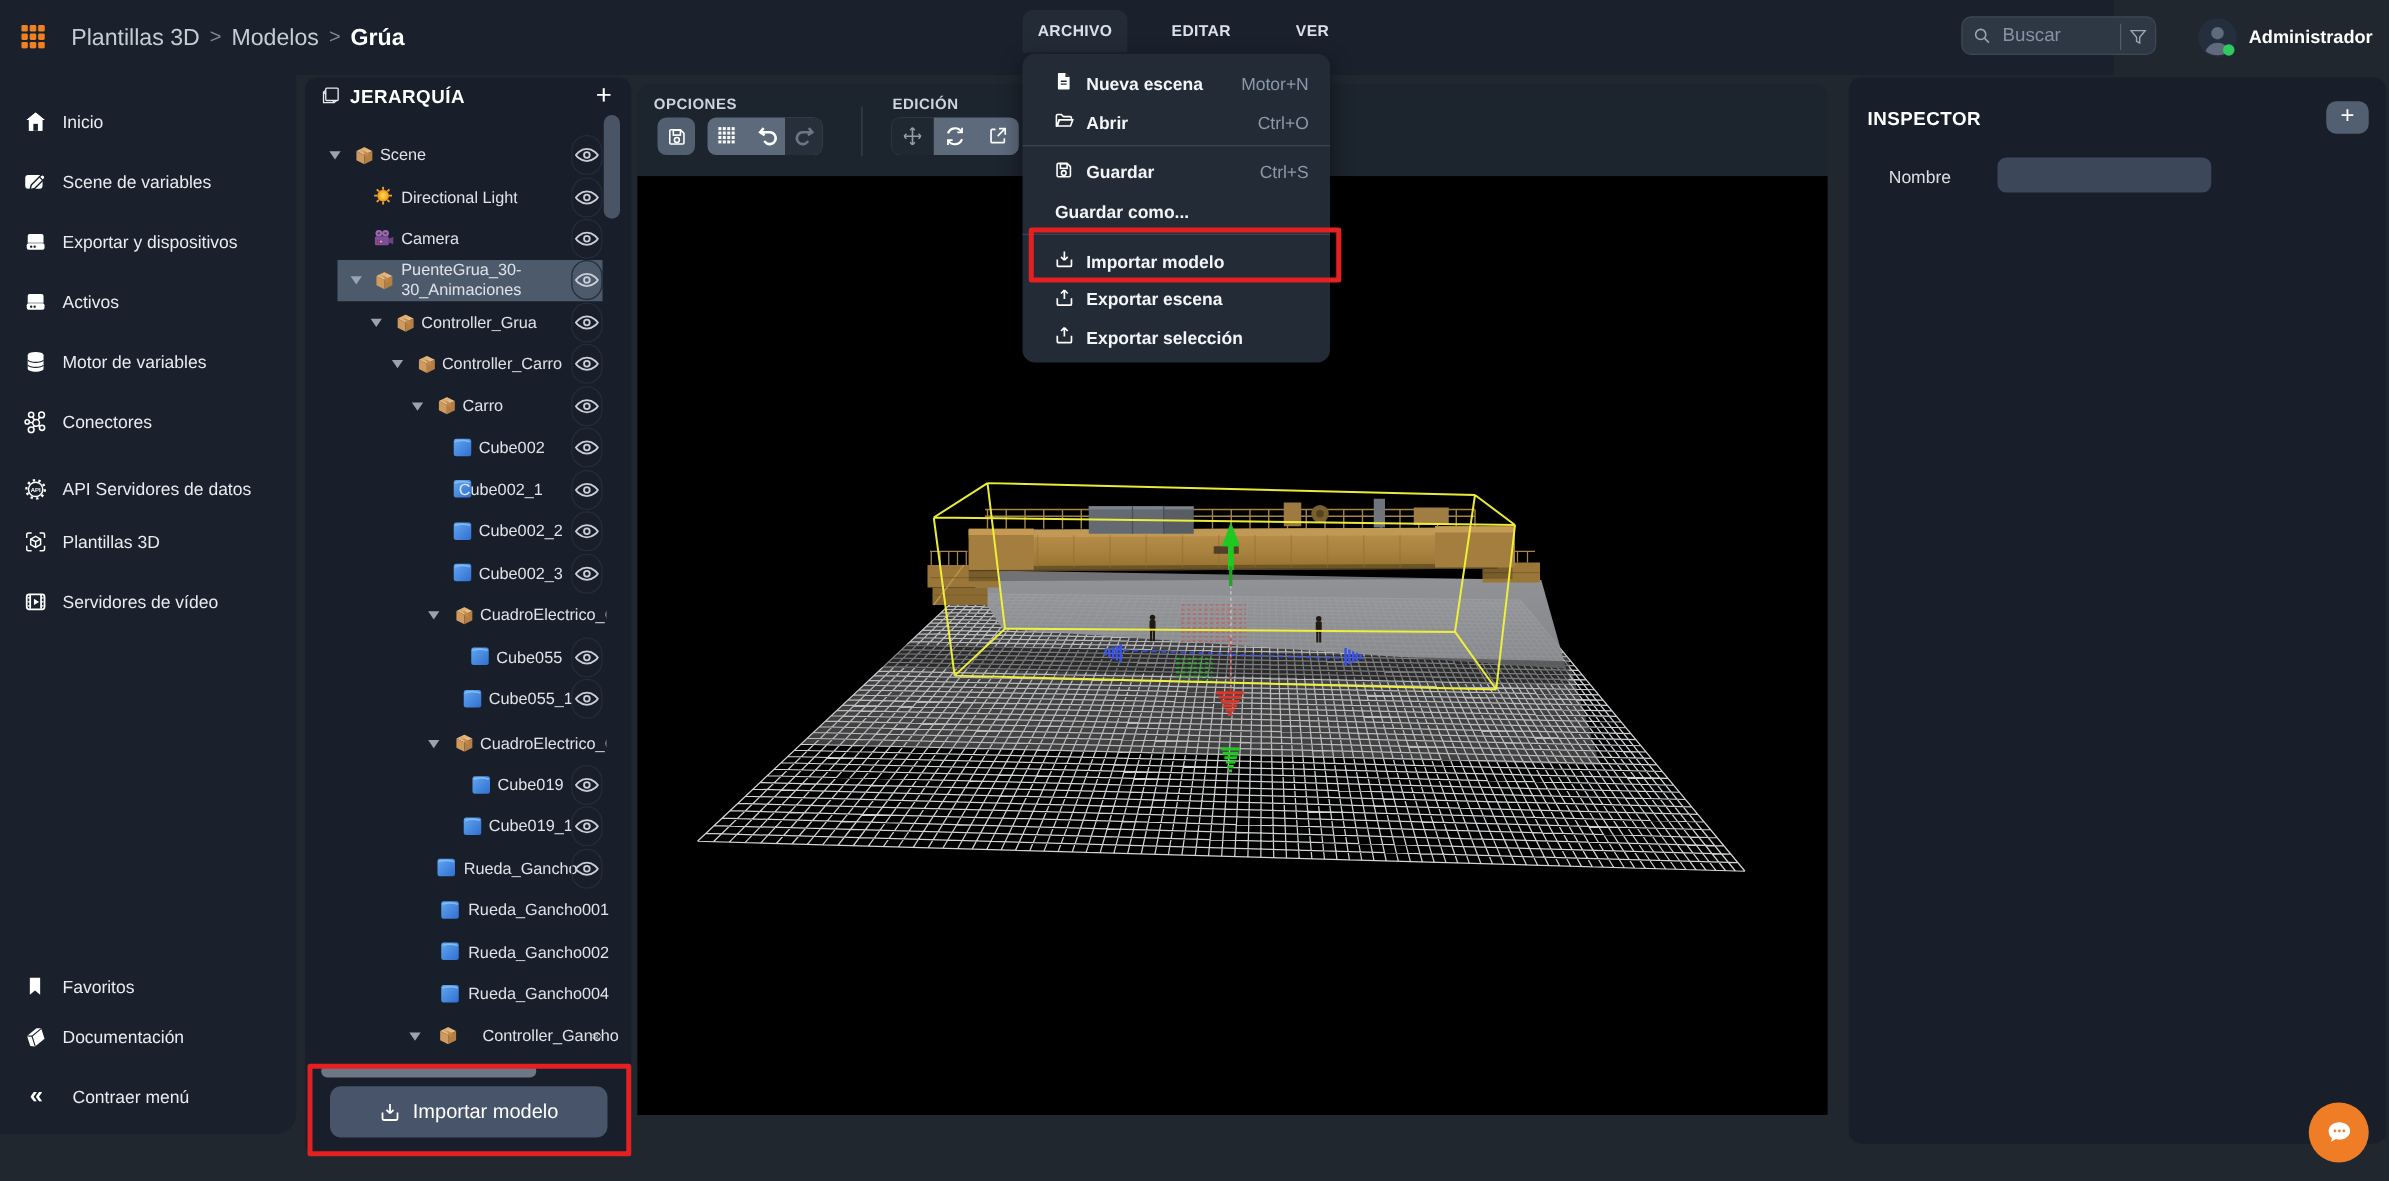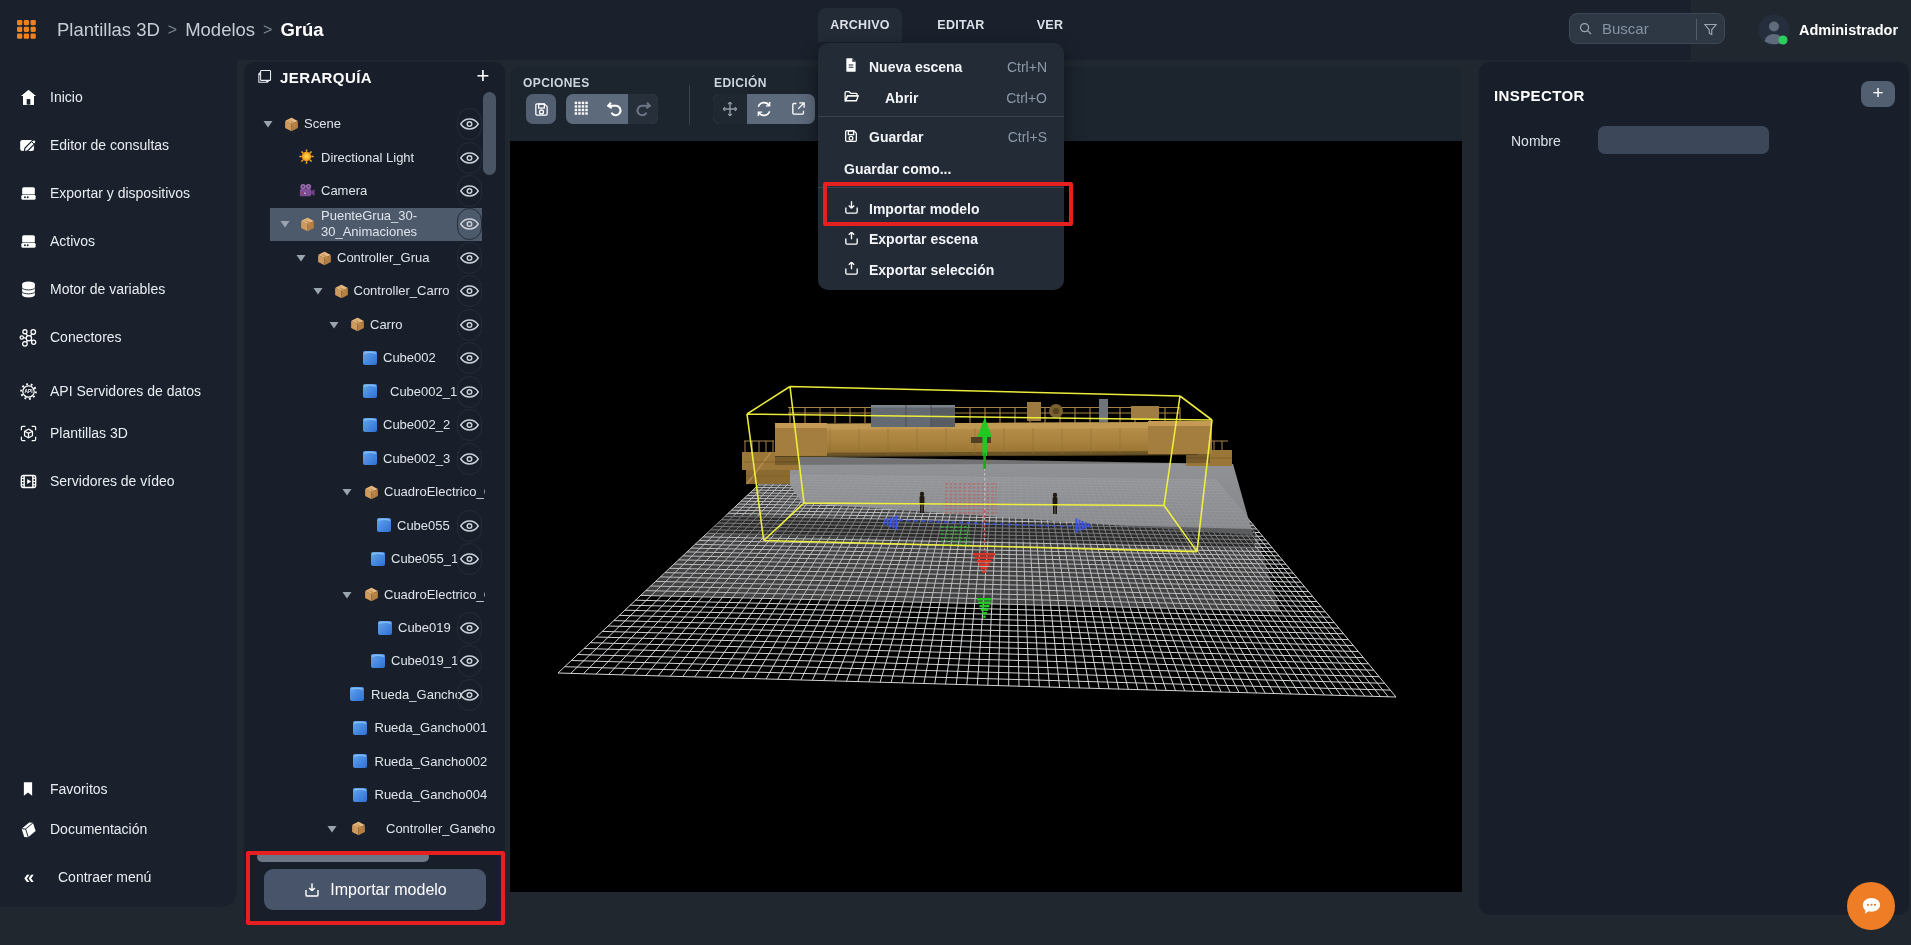--- a/index.html
+++ b/index.html
@@ -105,21 +105,21 @@
       <span class="slb">Inicio</span>
     </div>
     <div class="sitem" style="top:74px">
       <span class="sic">
         <svg viewBox="0 0 24 24" width="19" height="19">
           <rect x="1.5" y="5" width="17.5" height="14" rx="3" fill="#fff"></rect>
           <path d="M7.6 15.2 17.2 5.6a2.4 2.4 0 0 1 3.4 3.4l-9.6 9.6-4.6 1.2Z" fill="#fff" stroke="#1a212c" stroke-width="1.5" stroke-linejoin="round"></path>
           <path d="M15.8 7l3.4 3.4" stroke="#1a212c" stroke-width="1.2"></path>
         </svg>
       </span>
-      <span class="slb">Editor de consultas</span>
+      <span class="slb">Scene de variables</span>
     </div>
     <div class="sitem" style="top:122px">
       <span class="sic">
         <svg viewBox="0 0 24 24" width="19" height="19">
           <path d="M6 4h12a2 2 0 0 1 2 2v7H4V6a2 2 0 0 1 2-2Z" fill="#fff"></path>
           <rect x="3" y="13.5" width="18" height="6.5" rx="2" fill="#fff"></rect>
           <circle cx="7.5" cy="16.8" r="1.2" fill="#1a212c"></circle>
           <circle cx="11" cy="16.8" r="1.2" fill="#1a212c"></circle>
         </svg>
       </span>
@@ -548,21 +548,21 @@
         <defs>
           <linearGradient id="bc" x1="0" y1="0" x2="1" y2="1">
             <stop offset="0" stop-color="#63a7ef"></stop>
             <stop offset="1" stop-color="#2e6fd2"></stop>
           </linearGradient>
         </defs>
         <rect x="1" y="1" width="14" height="14" rx="2" fill="url(#bc)"></rect>
         <path d="M2 3.4c3-1.6 9-1.6 12 0" stroke="#8ec4f5" stroke-width="1.4" fill="none" opacity="0.8"></path>
       </svg>
     </span>
-    <div class="tlb" style="left:146px;top:321.5px">Cube002_1</div>
+    <div class="tlb" style="left:123px;top:321.5px">Cube002_1</div>
     <span class="teyeb" style="top:313.5px"></span>
     <span class="teye" style="top:322.5px">
       <svg viewBox="0 0 24 16" width="21" height="14" fill="none" stroke="#c9ced7" stroke-width="1.7">
         <path d="M2 8s3.6-5.6 10-5.6S22 8 22 8s-3.6 5.6-10 5.6S2 8 2 8Z"></path>
         <circle cx="12" cy="8" r="2.6"></circle>
       </svg>
     </span>
     <span class="tic" style="left:117.5px;top:354.5px">
       <svg viewBox="0 0 16 16" width="16" height="16">
         <defs>
@@ -808,28 +808,28 @@
     <div id="ninput"></div>
   </div>
 <div class="menu">
     <div class="mitem" style="top:12px">
       <span class="mic"><svg viewBox="0 0 24 24" width="16" height="16" fill="#fff">
           <path d="M6 2h8l5 5v14a1 1 0 0 1-1 1H6a1 1 0 0 1-1-1V3a1 1 0 0 1 1-1Z"></path>
           <path d="M14 2v5h5" fill="#232b37"></path>
           <path d="M8.5 12h7M8.5 15.5h7" stroke="#232b37" stroke-width="1.6"></path>
         </svg></span>
       <span class="mlb" style="left:51px">Nueva escena</span>
-      <span class="msc">Ctrl+N</span>
+      <span class="msc">Motor+N</span>
     </div>
     <div class="mitem" style="top:43px">
       <span class="mic"><svg viewBox="0 0 24 24" width="17" height="17" fill="none" stroke="#fff" stroke-width="1.8">
           <path d="M3 6.5A1.5 1.5 0 0 1 4.5 5h4L11 7.5h7.5A1.5 1.5 0 0 1 20 9v2H6.2L3.8 18H3Z"></path>
           <path d="M3.8 18 6.3 11h15.2l-2.6 7Z"></path>
         </svg></span>
-      <span class="mlb" style="left:67px">Abrir</span>
+      <span class="mlb" style="left:51px">Abrir</span>
       <span class="msc">Ctrl+O</span>
     </div>
     <div class="msep" style="top:72.5px"></div>
     <div class="mitem" style="top:82.5px">
       <span class="mic"><svg viewBox="0 0 24 24" width="16" height="16" fill="none" stroke="#fff" stroke-width="1.9">
           <path d="M4 5.5A1.5 1.5 0 0 1 5.5 4H16l4 4v10.5a1.5 1.5 0 0 1-1.5 1.5h-13A1.5 1.5 0 0 1 4 18.5Z"></path>
           <rect x="8" y="4.5" width="8" height="5.5"></rect>
           <circle cx="12" cy="15.5" r="2.8"></circle>
         </svg></span>
       <span class="mlb" style="left:51px">Guardar</span>

